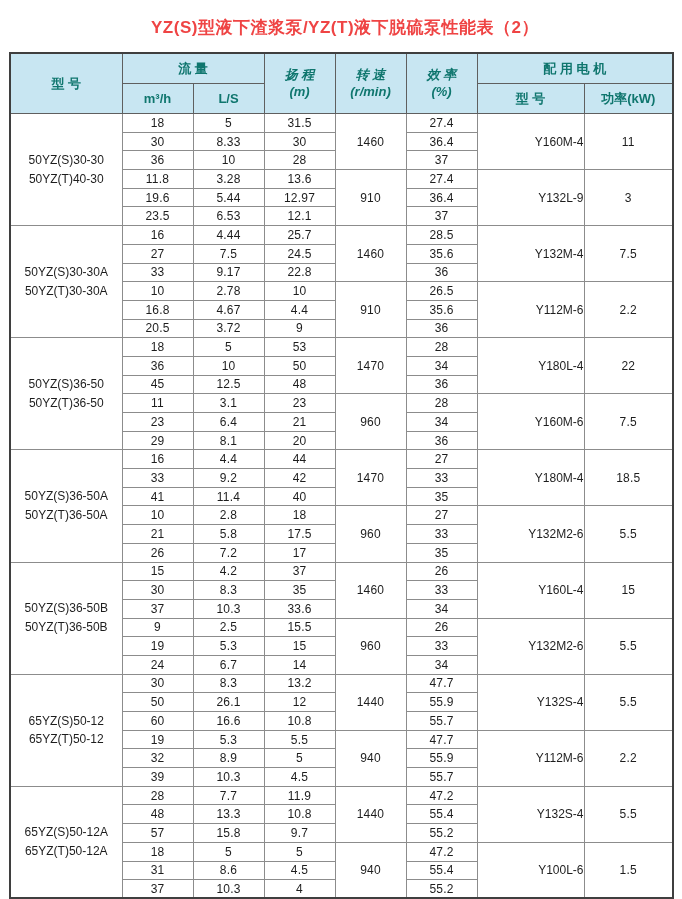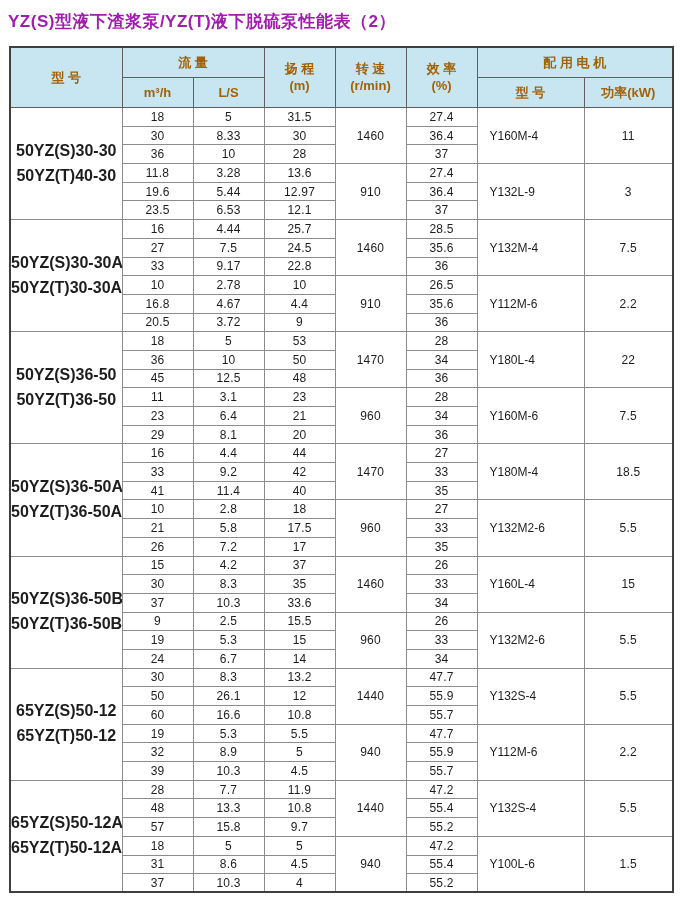--- a/index.html
+++ b/index.html
@@ -9,25 +9,26 @@
     width: 682px;
     font-family: "Liberation Sans", "DejaVu Sans", sans-serif;
   }
   .page {
     width: 682px;
     height: 899px;
     background: #ffffff;
     overflow: hidden;
   }
   .page-title {
-    margin: 10px 0 0 8px;
+    margin: 16px 0 0 8px;
     font-size: 17px;
     font-weight: bold;
-    color: #a21caf;
+    color: #ef4444;
     letter-spacing: 0.5px;
+    text-align: center;
   }
   table.perf-table {
     border-collapse: collapse;
     table-layout: fixed;
     width: 663px;
     margin: 13px 0 0 9px;
     border: 2px solid #3f3f3f;
   }
   .perf-table th, .perf-table td {
     border: 1px solid #8c8c8c;
@@ -38,38 +39,38 @@
     color: #1d1d1d;
     overflow: hidden;
     white-space: nowrap;
   }
   .perf-table thead th {
     background: #c8e6f2;
     border-color: #5f5f5f;
     font-weight: bold;
     font-size: 13px;
     height: 29px;
-    color: #a16207;
+    color: #0f766e;
   }
   .perf-table thead .two-line {
     line-height: 1.25;
+    font-style: italic;
   }
   .perf-table tbody tr {
     height: 18.7px;
   }
   .perf-table tbody tr.section-start td {
     border-top: 1px solid #4d4d4d;
   }
   .perf-table td.model-cell {
-    font-size: 16px;
+    font-size: 12px;
     line-height: 1.55;
-    font-weight: bold;
   }
   .perf-table td.motor-cell {
-    text-align: left;
+    text-align: right;
     padding-left: 12px;
   }
   .num {
     letter-spacing: 0.2px;
   }
 </style>
 </head>
 <body>
 
 <div class="page">

